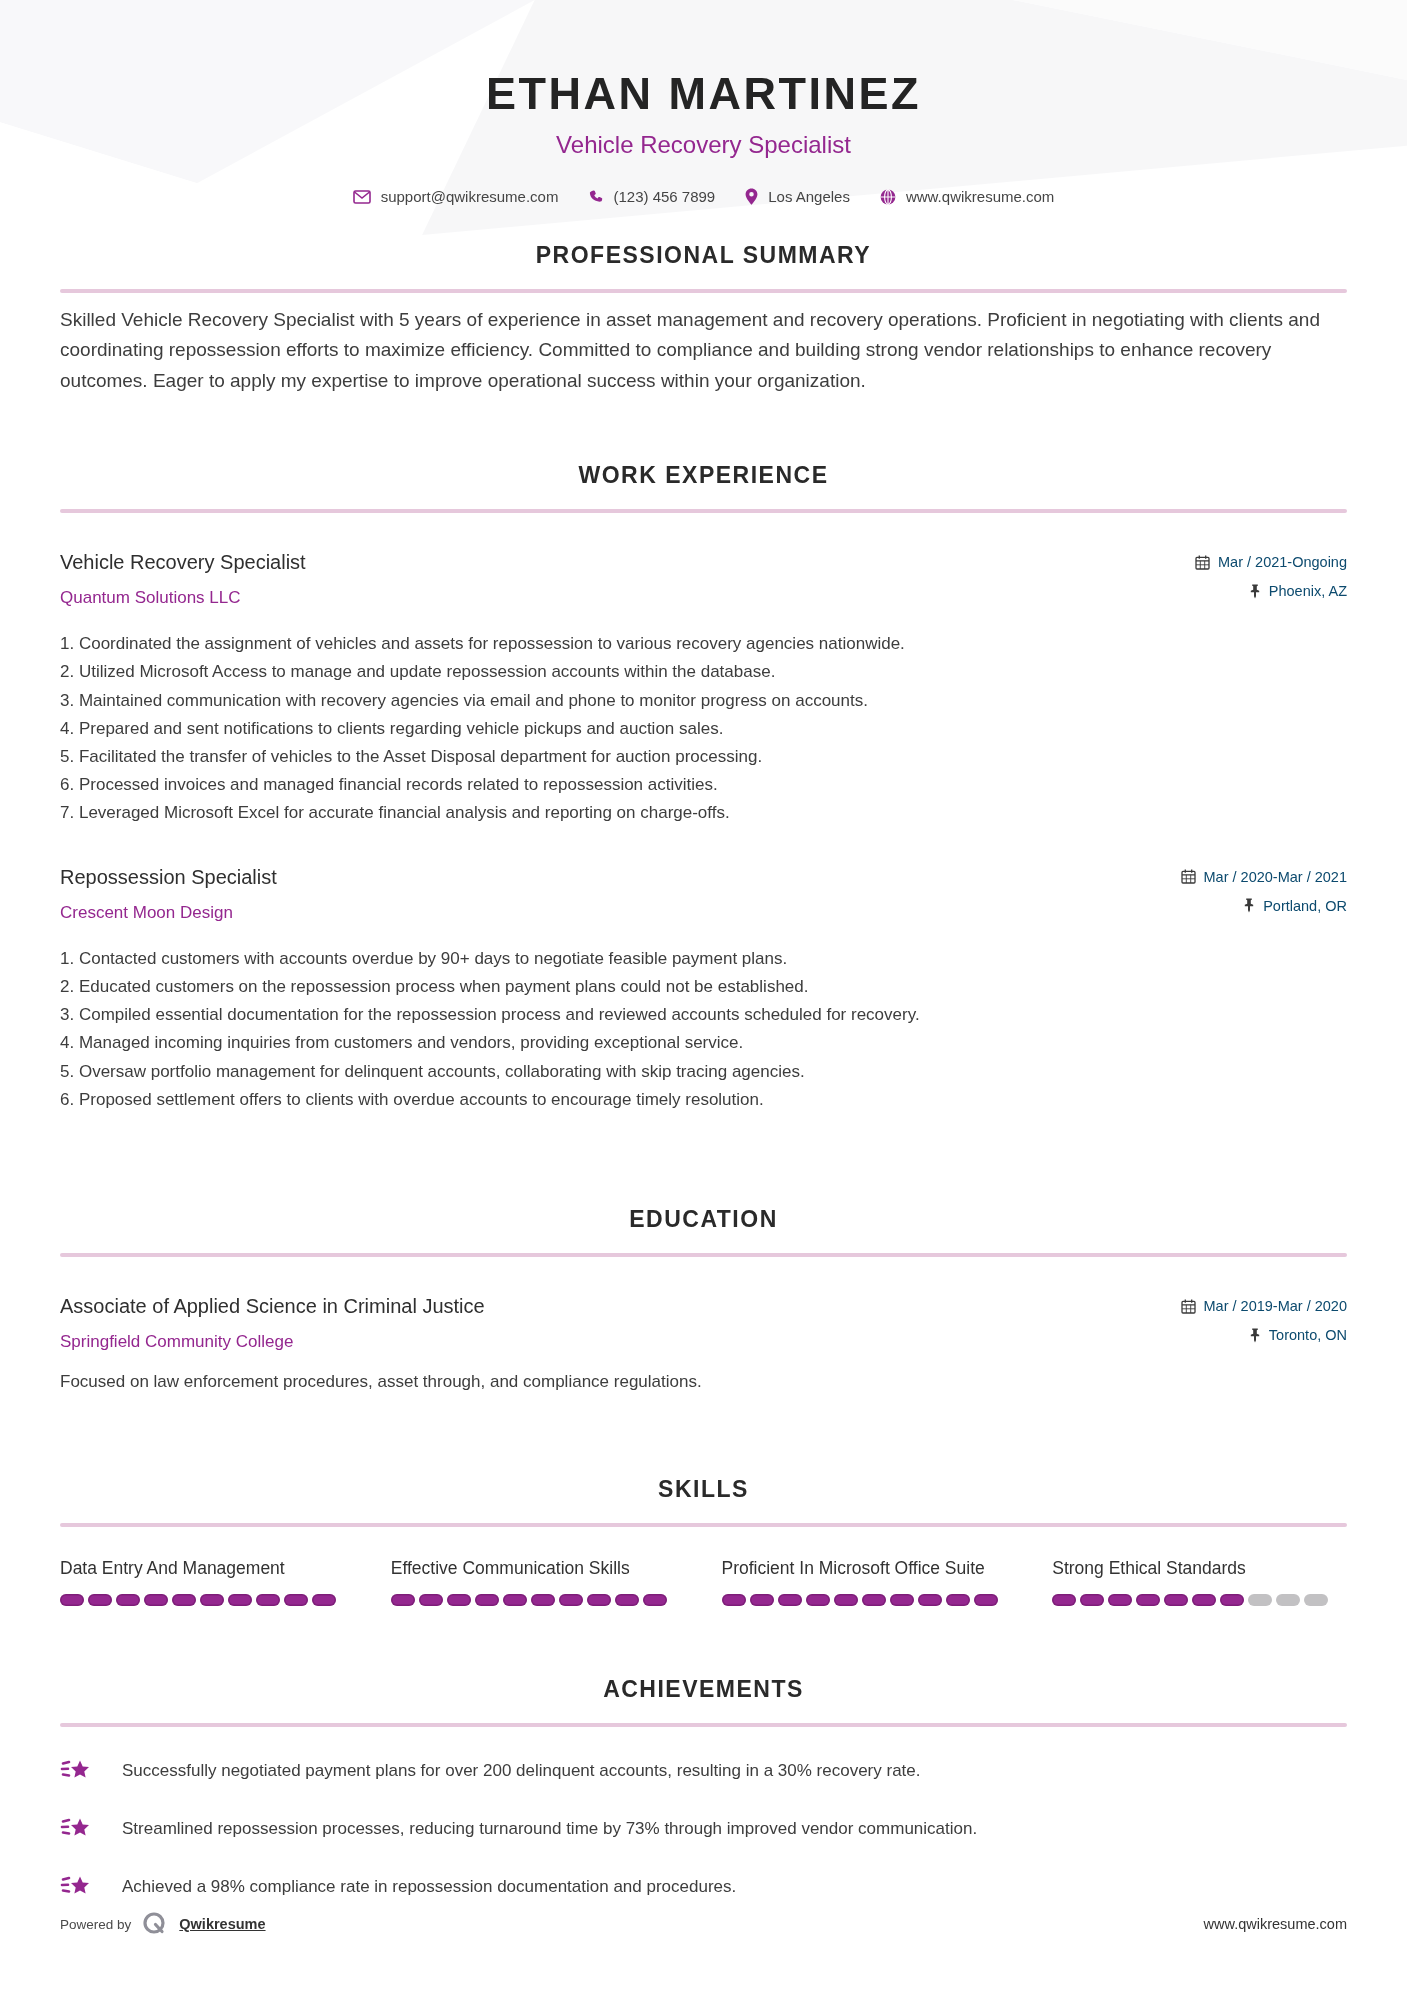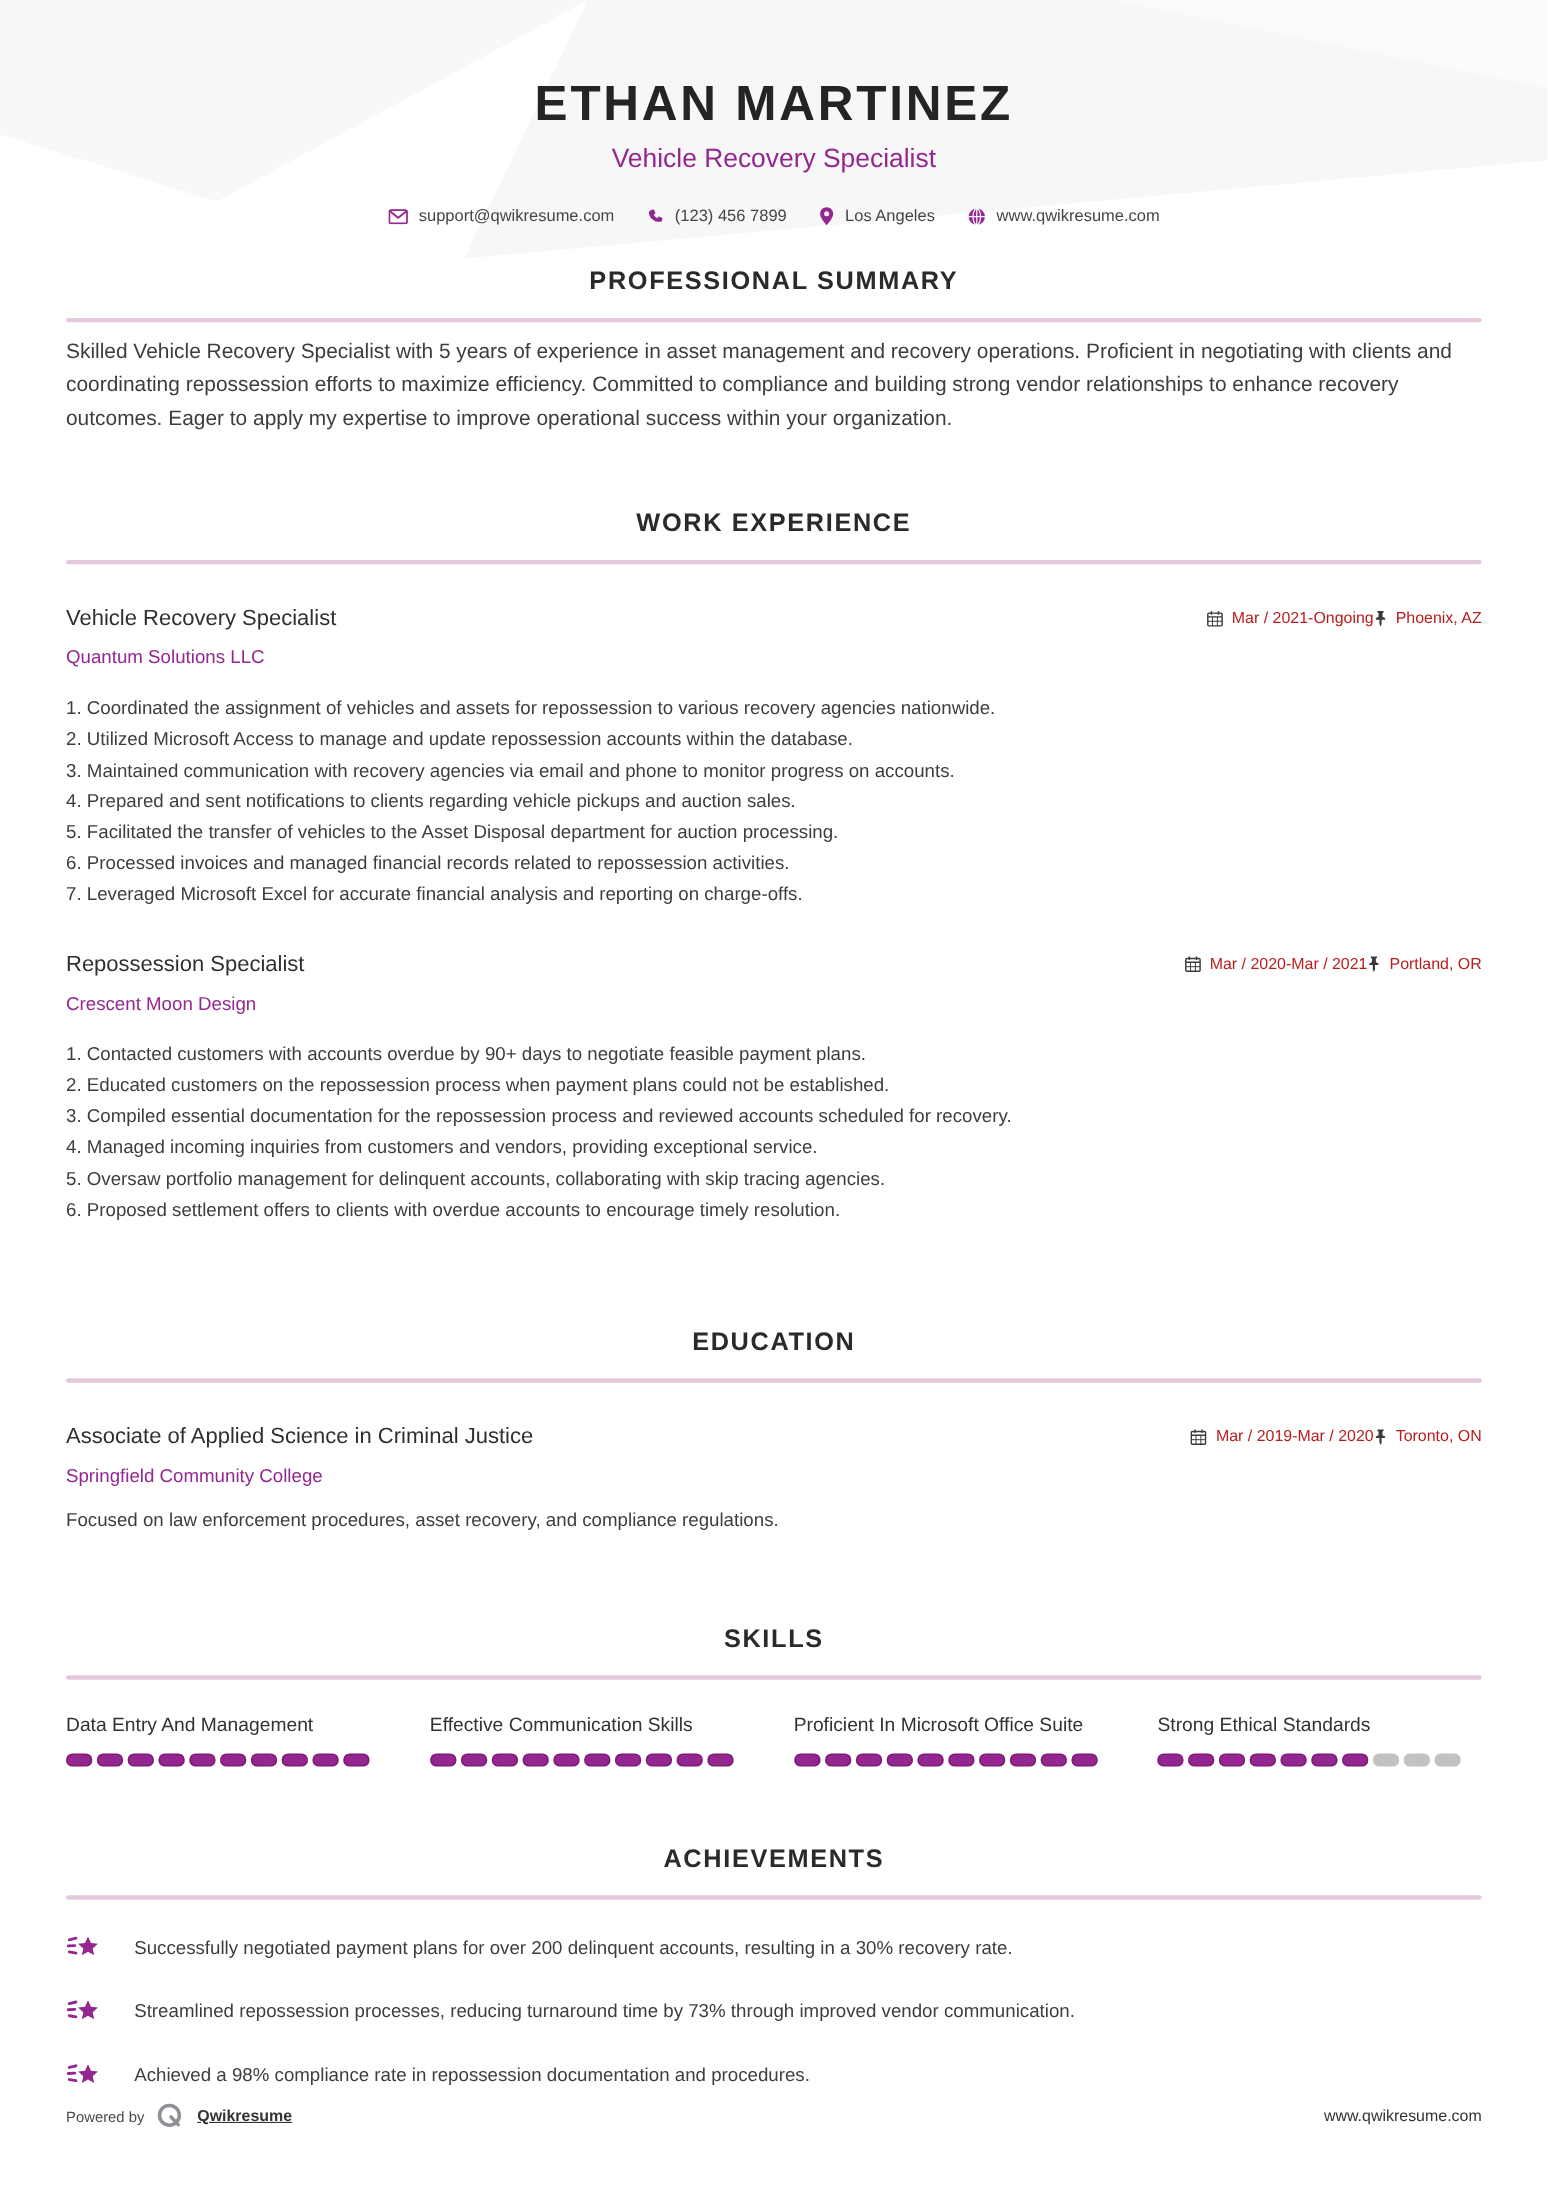--- a/index.html
+++ b/index.html
@@ -39,21 +39,21 @@
   .mt-edu{margin-top:92px;}
   .mt-skills{margin-top:84px;}
   .mt-ach{margin-top:70px;}
 
   .summary-text{margin-top:12px;font-size:19px;line-height:1.6;color:var(--body);}
 
   .job{margin-top:38px;}
   .job-head{display:flex;justify-content:space-between;align-items:flex-start;}
   .job-title-line{font-size:20px;color:#2f2f2f;}
   .company{margin-top:14px;font-size:17px;color:var(--accent);}
-  .meta{display:flex;align-items:flex-end;font-size:14.5px;color:#b91c1c;padding-top:3px;}
+  .meta{display:flex;flex-direction:column;align-items:flex-end;gap:13px;font-size:14.5px;color:#0c4a6e;padding-top:3px;}
   .meta-row{display:flex;align-items:center;gap:8px;}
   .meta-row svg{display:block;}
 
   ol.bullets{margin-top:22px;list-style:none;font-size:17px;line-height:1.66;color:var(--body);counter-reset:li;}
   ol.bullets li{counter-increment:li;}
   ol.bullets li::before{content:counter(li) ". ";}
 
   .edu-desc{margin-top:20px;font-size:17px;color:var(--body);}
 
   .skills{display:flex;gap:36px;margin-top:30px;align-items:center;}
@@ -229,21 +229,21 @@
             <span>Mar / 2019-Mar / 2020</span>
           </div>
           <div class="meta-row">
             <svg width="12" height="15" viewBox="0 0 12 15">
                 <path fill="#3a3a3a" d="M3.2.5h5.6v1.3l-1 .5v3.4l2.4 1.1v1.5H7v4L6 14.6 5 12.3v-4H1.8V6.8l2.4-1.1V2.3l-1-.5z"></path>
               </svg>
             <span>Toronto, ON</span>
           </div>
         </div>
       </div>
-      <p class="edu-desc">Focused on law enforcement procedures, asset recovery, and compliance regulations.</p>
+      <p class="edu-desc">Focused on law enforcement procedures, asset through, and compliance regulations.</p>
     </div>
 
     <div class="section-heading mt-skills">SKILLS</div>
     <div class="rule"></div>
     <div class="skills">
 
         <div class="skill">
           <div class="skill-name">Data Entry And Management</div>
           <div class="segbar">
             <span class="seg fill"></span>

